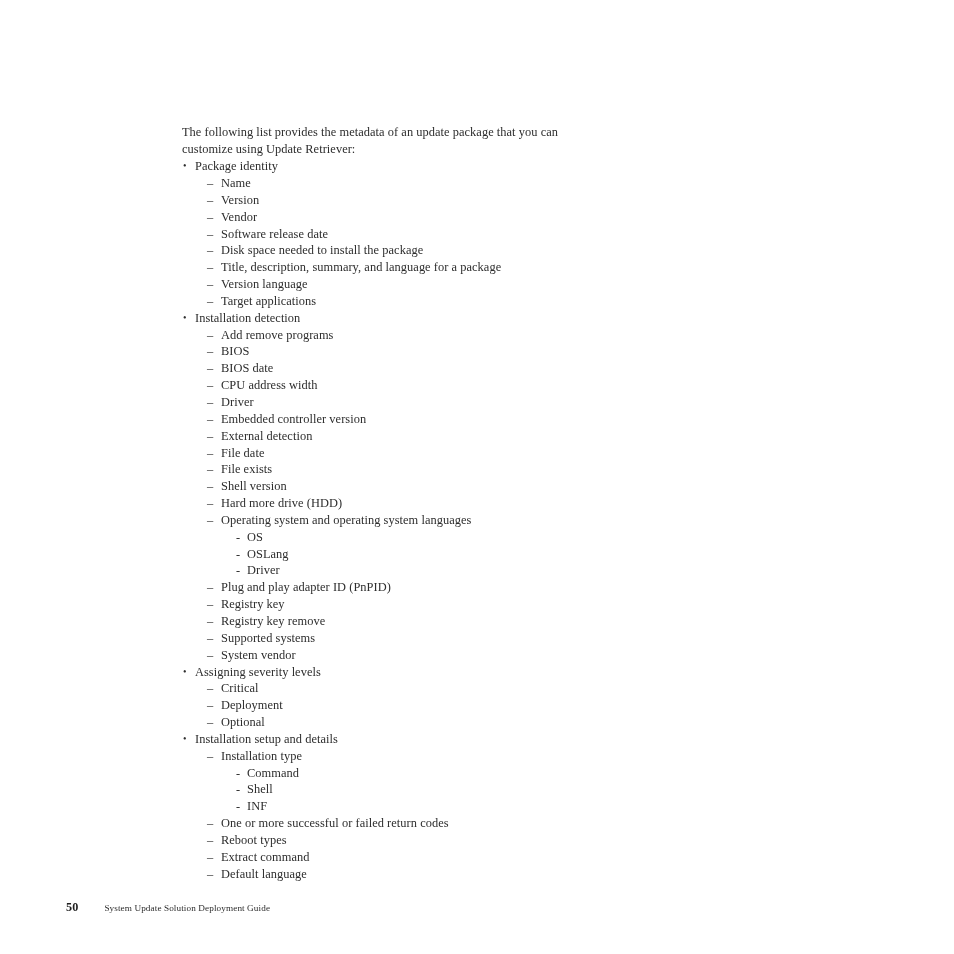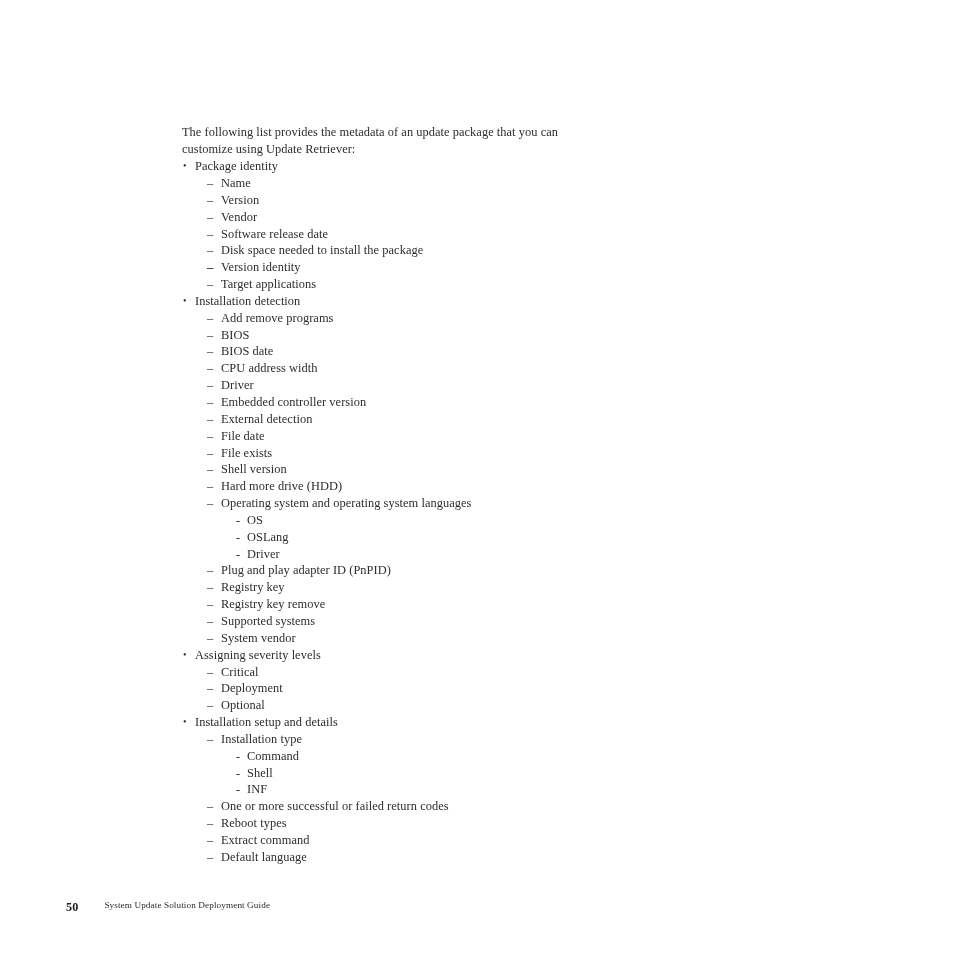--- a/index.html
+++ b/index.html
@@ -98,21 +98,21 @@
     top: 0;
     font-size: 12.4px;
     line-height: 16.85px;
     color: #2d2d2d;
   }
   .footer {
     position: absolute;
     left: 66px;
     top: 900px;
     display: flex;
-    align-items: flex-start;
+    align-items: center;
   }
   .footer .pagenum {
     font-weight: bold;
     font-size: 12.2px;
     color: #1f1f1f;
     letter-spacing: 0.1px;
   }
   .footer .booktitle {
     margin-left: 26px;
     font-size: 9.2px;
@@ -127,22 +127,22 @@
 
   <div class="content">
     <p class="intro">The following list provides the metadata of an update package that you can customize using Update Retriever:</p>
     <ul class="lvl1">
         <li class="item1"><span class="bullet">•</span><span>Package identity</span><ul class="lvl2">
             <li class="item2"><span class="dash">–</span><span>Name</span></li>
             <li class="item2"><span class="dash">–</span><span>Version</span></li>
             <li class="item2"><span class="dash">–</span><span>Vendor</span></li>
             <li class="item2"><span class="dash">–</span><span>Software release date</span></li>
             <li class="item2"><span class="dash">–</span><span>Disk space needed to install the package</span></li>
-            <li class="item2"><span class="dash">–</span></li>
-            <li class="item2"><span class="dash">–</span><span>Version identity</span></li>
+            <li class="item2"><span class="dash">–</span><span>Title, description, summary, and language for a package</span></li>
+            <li class="item2"><span class="dash">–</span><span>Version language</span></li>
             <li class="item2"><span class="dash">–</span><span>Target applications</span></li>
           </ul></li>
         <li class="item1"><span class="bullet">•</span><span>Installation detection</span><ul class="lvl2">
             <li class="item2"><span class="dash">–</span><span>Add remove programs</span></li>
             <li class="item2"><span class="dash">–</span><span>BIOS</span></li>
             <li class="item2"><span class="dash">–</span><span>BIOS date</span></li>
             <li class="item2"><span class="dash">–</span><span>CPU address width</span></li>
             <li class="item2"><span class="dash">–</span><span>Driver</span></li>
             <li class="item2"><span class="dash">–</span><span>Embedded controller version</span></li>
             <li class="item2"><span class="dash">–</span><span>External detection</span></li>

